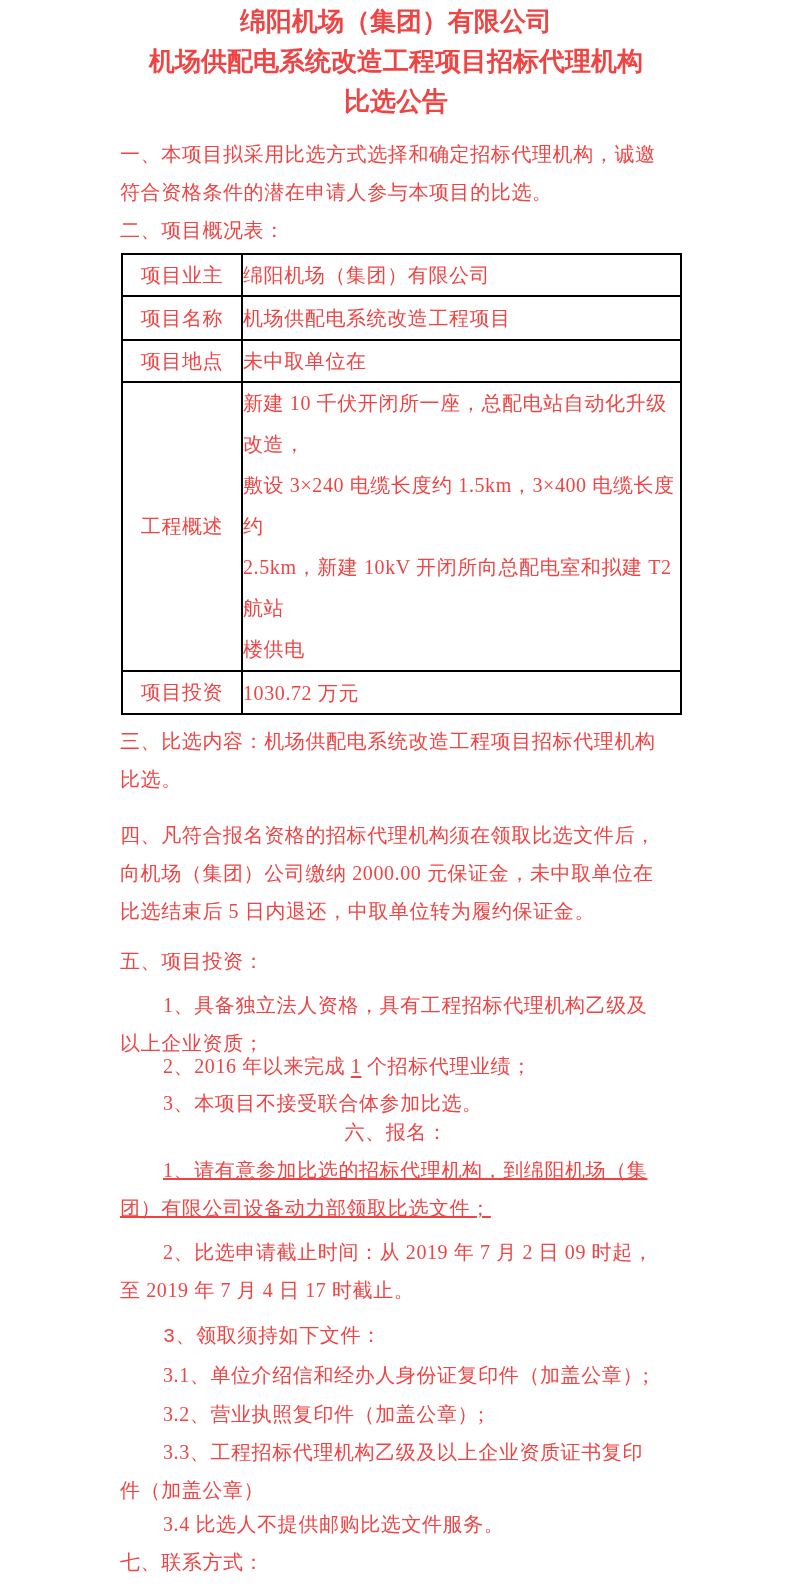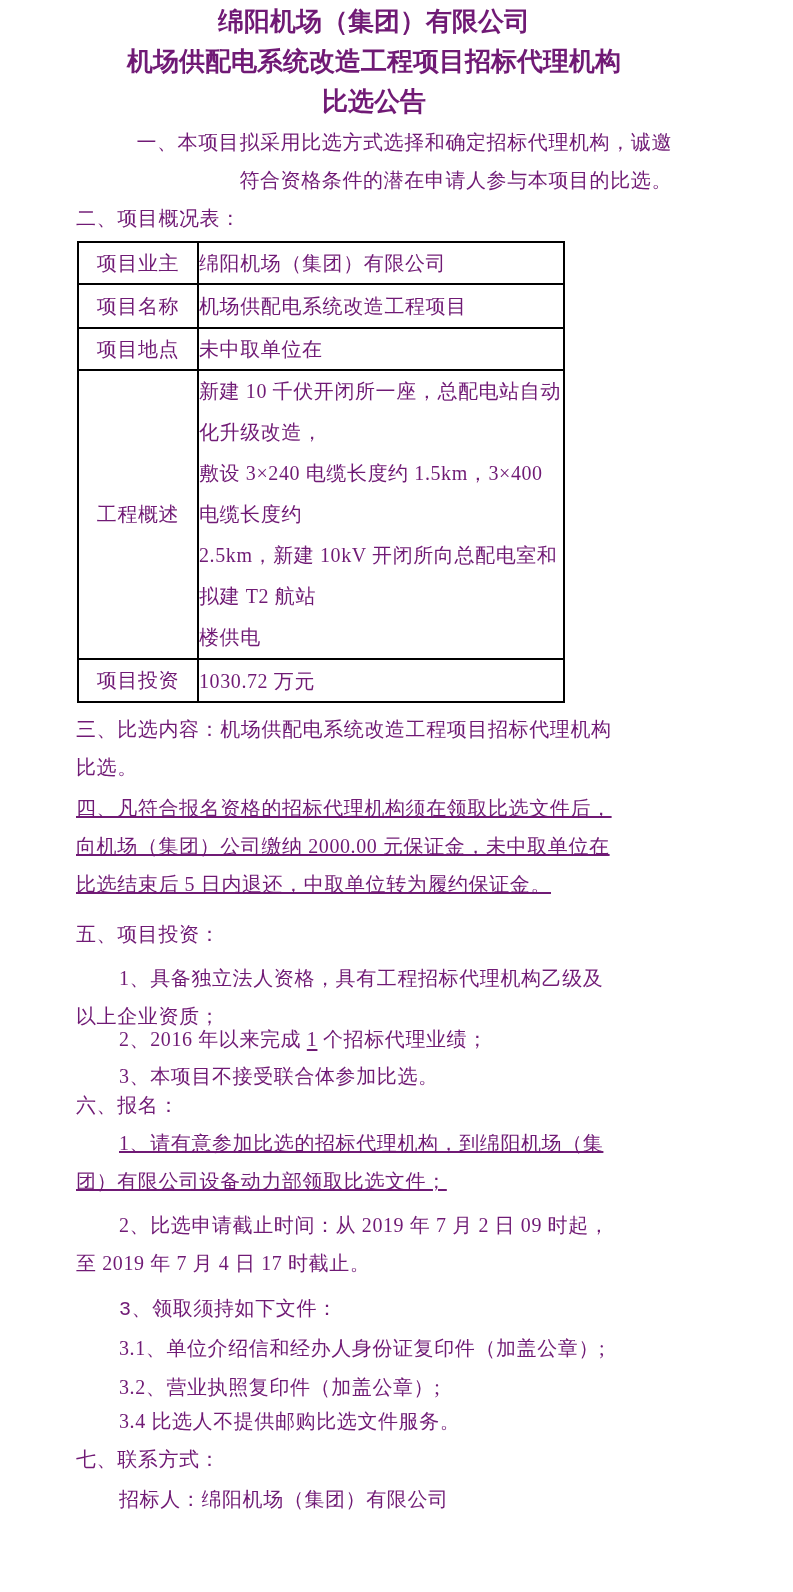--- a/index.html
+++ b/index.html
@@ -1,22 +1,22 @@
 <!DOCTYPE html>
 <html><head>
 <meta charset="utf-8">
 <style>
   html,body{margin:0;padding:0;background:#808080;}
   .page{
     position:relative;
     width:793px;height:1592px;
-    background:#ffffff;color:#701a75;
+    background:#ffffff;color:#ef4444;
     font-family:"Liberation Serif", serif;
     box-sizing:border-box;
-    padding:0 121px 0 76px;
+    padding:0 121px 0 120px;
     overflow:hidden;
   }
   .titles{margin-top:1px;}
   .title-line{
     font-family:"Liberation Sans", sans-serif;
     font-weight:bold;
     font-size:26px;line-height:40px;
     text-align:center;
     white-space:pre-line;
   }
@@ -25,48 +25,48 @@
     letter-spacing:0.6px;
     margin:0;
     white-space:pre-line;
   }
   .indent{text-indent:43px;}
   .u{text-decoration:underline;text-underline-offset:3px;}
 
   table.overview{
     border-collapse:collapse;
     margin-top:4px;margin-left:1px;
-    width:488px;
+    width:561px;
     table-layout:fixed;
   }
   table.overview td{
     border:2px solid #000000;
     font-size:20px;
     letter-spacing:0.6px;
     padding:0;
     vertical-align:middle;
   }
   td.cell-label{width:118px;text-align:center;letter-spacing:2px;}
   td.cell-value{padding-left:12px;line-height:28px;white-space:pre-line;}
   tr.r1 td{height:40px;}
   tr.r2 td{height:42px;}
   tr.r3 td{height:40px;}
   tr.r4 td{height:164px;}
   tr.r4 td.cell-value{line-height:41px;}
   tr.r5 td{height:41px;}
 
-  .mt-p1{margin-top:2px;text-align:right;}
+  .mt-p1{margin-top:14px;}
   .mt-h2{margin-top:0;}
   .mt-p3{margin-top:7px;}
-  .mt-p4{margin-top:3px;text-decoration:underline;}
+  .mt-p4{margin-top:18px;}
   .mt-h5{margin-top:12px;}
   .mt-i51{margin-top:6px;}
   .mt-i52{margin-top:-15px;}
   .mt-i53{margin-top:-1px;}
-  .mt-h6{margin-top:-9px;}
+  .mt-h6{margin-top:-9px;text-align:center;}
   .mt-i61{margin-top:0;text-decoration:underline;}
   .mt-i62{margin-top:6px;}
   .mt-i63{margin-top:9px;font-family:Liberation Mono, monospace;}
   .mt-i631{margin-top:0;}
   .mt-i632{margin-top:1px;}
   .mt-i633{margin-top:0;}
   .mt-i634{margin-top:-4px;}
   .mt-h7{margin-top:0;}
   .mt-c{margin-top:2px;}
 </style>
@@ -128,18 +128,20 @@
   <p class="para indent mt-i53">3、本项目不接受联合体参加比选。</p>
 
   <p class="para mt-h6">六、报名：</p>
   <p class="para indent mt-i61">1、请有意参加比选的招标代理机构，到绵阳机场（集
 团）有限公司设备动力部领取比选文件；</p>
   <p class="para indent mt-i62">2、比选申请截止时间：从 2019 年 7 月 2 日 09 时起，
 至 2019 年 7 月 4 日 17 时截止。</p>
   <p class="para indent mt-i63">3、领取须持如下文件：</p>
   <p class="para indent mt-i631">3.1、单位介绍信和经办人身份证复印件（加盖公章）;</p>
   <p class="para indent mt-i632">3.2、营业执照复印件（加盖公章）;</p>
+  <p class="para indent mt-i633">3.3、工程招标代理机构乙级及以上企业资质证书复印
+件（加盖公章）</p>
   <p class="para indent mt-i634">3.4 比选人不提供邮购比选文件服务。</p>
 
   <p class="para mt-h7">七、联系方式：</p>
   <p class="para indent mt-c">招标人：绵阳机场（集团）有限公司</p>
 
 </div>
 
 </body></html>

